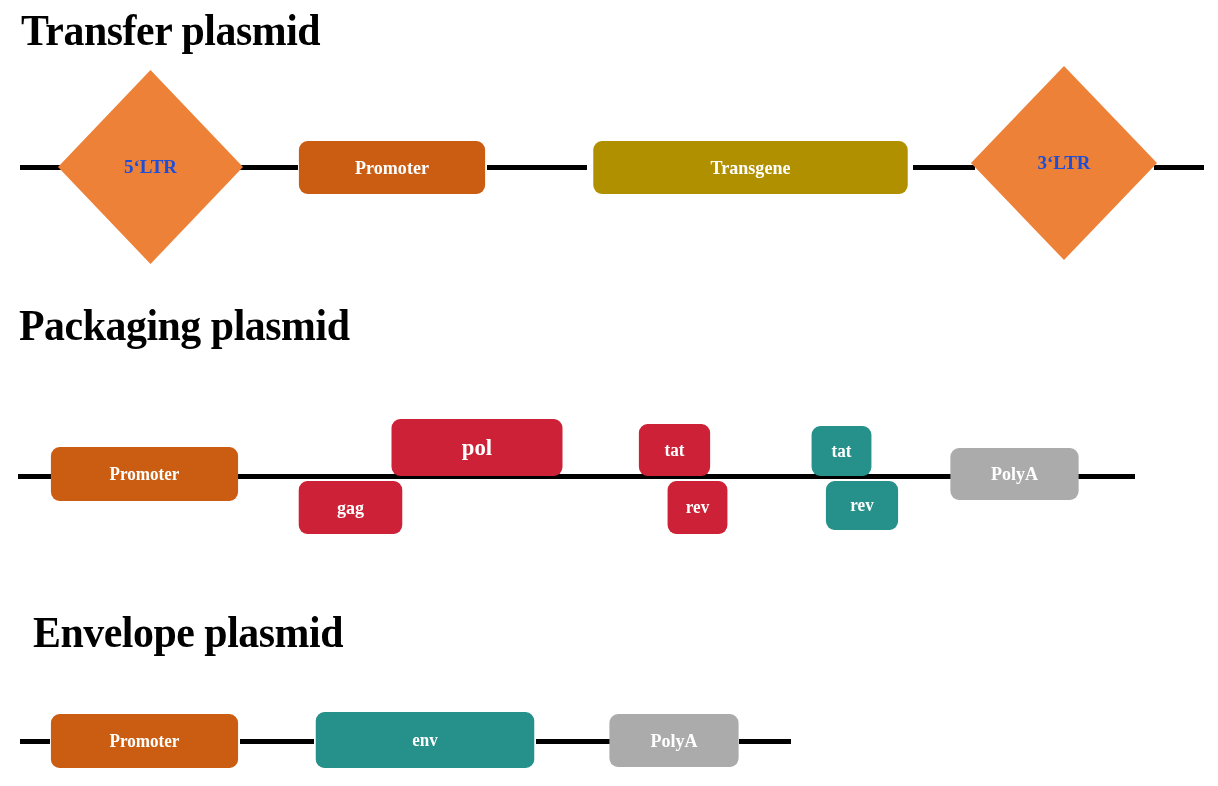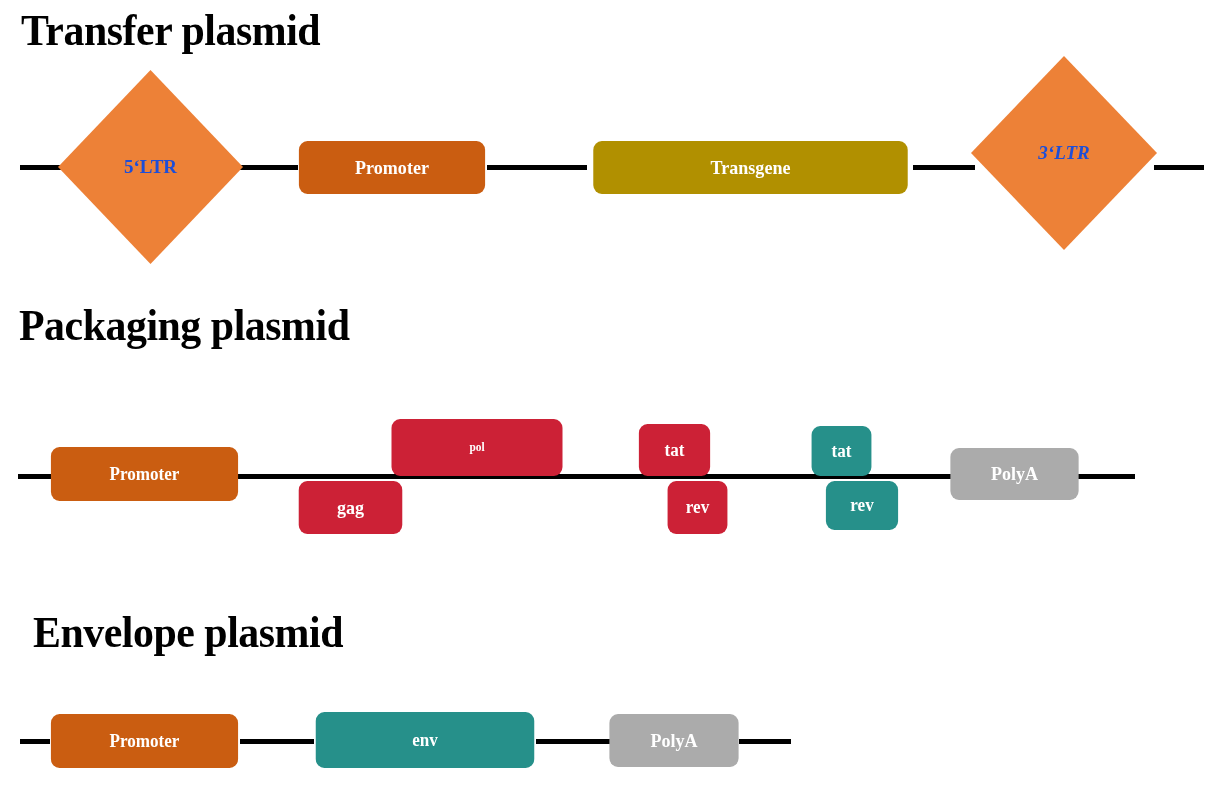--- a/index.html
+++ b/index.html
@@ -107,39 +107,39 @@
   </div>
 
   <div class="feature" style="left:294px; top:141px; width:196px; height:53px; background:#CA5D11;">
     <span style="font-size:19px;">Promoter</span>
   </div>
 
   <div class="feature" style="left:585px; top:141px; width:331px; height:53px; background:#B19000;">
     <span style="font-size:19px;">Transgene</span>
   </div>
 
-  <div class="diamond" style="left:971px; top:56px; width:186px; height:194px;font-style:italic;">
+  <div class="diamond" style="left:971px; top:66px; width:186px; height:194px;">
     <div class="shape" style="background:#ED8137;"></div>
     <div class="dlabel" style="font-size:19px;">3‘LTR</div>
   </div>
 
   <div class="section-title title-packaging">Packaging plasmid</div>
 
   <div class="backbone" style="left:18px; top:474px; width:1117px;"></div>
 
   <div class="feature" style="left:46px; top:447px; width:197px; height:54px; background:#CA5D11;">
     <span style="font-size:18px;">Promoter</span>
   </div>
 
   <div class="feature" style="left:296px; top:481px; width:109px; height:53px; background:#CC2136;">
     <span style="font-size:19px;">gag</span>
   </div>
 
   <div class="feature" style="left:387px; top:419px; width:180px; height:57px; background:#CC2136;">
-    <span style="font-size:12px;">pol</span>
+    <span style="font-size:24px;">pol</span>
   </div>
 
   <div class="feature" style="left:637px; top:424px; width:75px; height:52px; background:#CC2136;">
     <span style="font-size:18px;">tat</span>
   </div>
 
   <div class="feature" style="left:666px; top:481px; width:63px; height:53px; background:#CC2136;">
     <span style="font-size:18px;">rev</span>
   </div>
 

